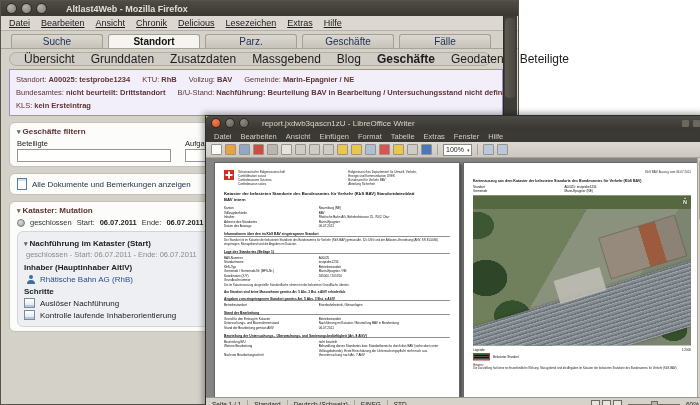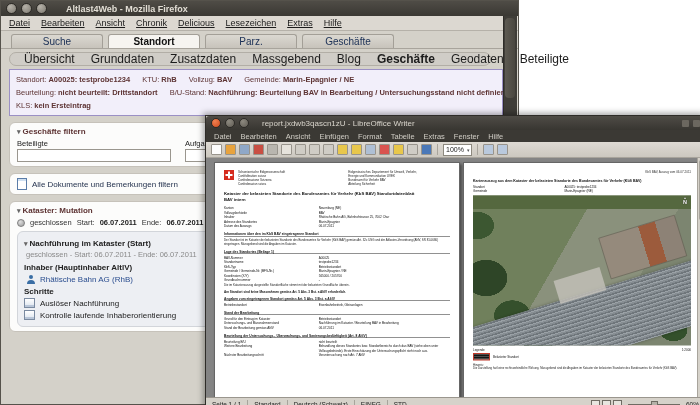--- a/index.html
+++ b/index.html
@@ -140,39 +140,40 @@
       </div>
     <div class="ff-scrollbar">
       <div class="ff-scroll-thumb"></div>
     </div>
     <div class="ff-tabs">
 
     <div class="ff-tab">Suche</div>
         <div class="ff-tab active">Standort</div>
         <div class="ff-tab">Parz.</div>
         <div class="ff-tab">Geschäfte</div>
+        <div class="ff-tab">Fälle</div>
       </div>
     <div class="ff-subtabs">
 
     <span class="ff-subtab">Übersicht</span>
         <span class="ff-subtab">Grunddaten</span>
         <span class="ff-subtab">Zusatzdaten</span>
         <span class="ff-subtab">Massgebend</span>
         <span class="ff-subtab">Blog</span>
         <span class="ff-subtab active">Geschäfte</span>
         <span class="ff-subtab">Geodaten</span>
         <span class="ff-subtab">Beteiligte</span>
       </div>
     <div class="infobox">
       <div>
         
       <span class="pair"><span class="k">Standort:</span><span class="v">A00025: testprobe1234</span></span><span class="pair"><span class="k">KTU:</span><span class="v">RhB</span></span><span class="pair"><span class="k">Vollzug:</span><span class="v">BAV</span></span><span class="pair"><span class="k">Gemeinde:</span><span class="v">Marin-Epagnier / NE</span></span></div>
       <div>
         
-      <span class="pair"><span class="k">Beurteilung:</span><span class="v">nicht beurteilt: Drittstandort</span></span><span class="pair"><span class="k">B/U-Stand:</span><span class="v">Nachführung: Beurteilung BAV in Bearbeitung / Untersuchungsstand nicht definiert</span></span></div>
+      <span class="pair"><span class="k">Bundesamtes:</span><span class="v">nicht beurteilt: Drittstandort</span></span><span class="pair"><span class="k">B/U-Stand:</span><span class="v">Nachführung: Beurteilung BAV in Bearbeitung / Untersuchungsstand nicht definiert</span></span></div>
       <div>
         
       <span class="pair"><span class="k">KLS:</span><span class="v">kein Ersteintrag</span></span></div>
     </div>
 
     <div class="panel">
       <div class="panel-title collapser">Geschäfte filtern</div>
       <div class="filter-fields">
         <div class="ffield">
           <label>Beteiligte</label>
@@ -181,21 +182,21 @@
         <div class="ffield">
           <label>Aufgabentitel</label>
           <input type="text" value="" style="">
         </div>
       </div>
     </div>
 
     <div class="panel">
       <div class="docs-row">
         <span class="docicon"></span>
-        <span class="docs-link">Alle Dokumente und Bemerkungen filtern</span>
+        <span class="docs-link">Alle Dokumente und Bemerkungen anzeigen</span>
       </div>
     </div>
 
     <div class="panel">
       <div class="panel-title collapser">Kataster: Mutation</div>
       <div class="statusline">
         <span class="dot"></span>
         <span>geschlossen</span>
         <span>Start:</span>
         <b>06.07.2011</b>

